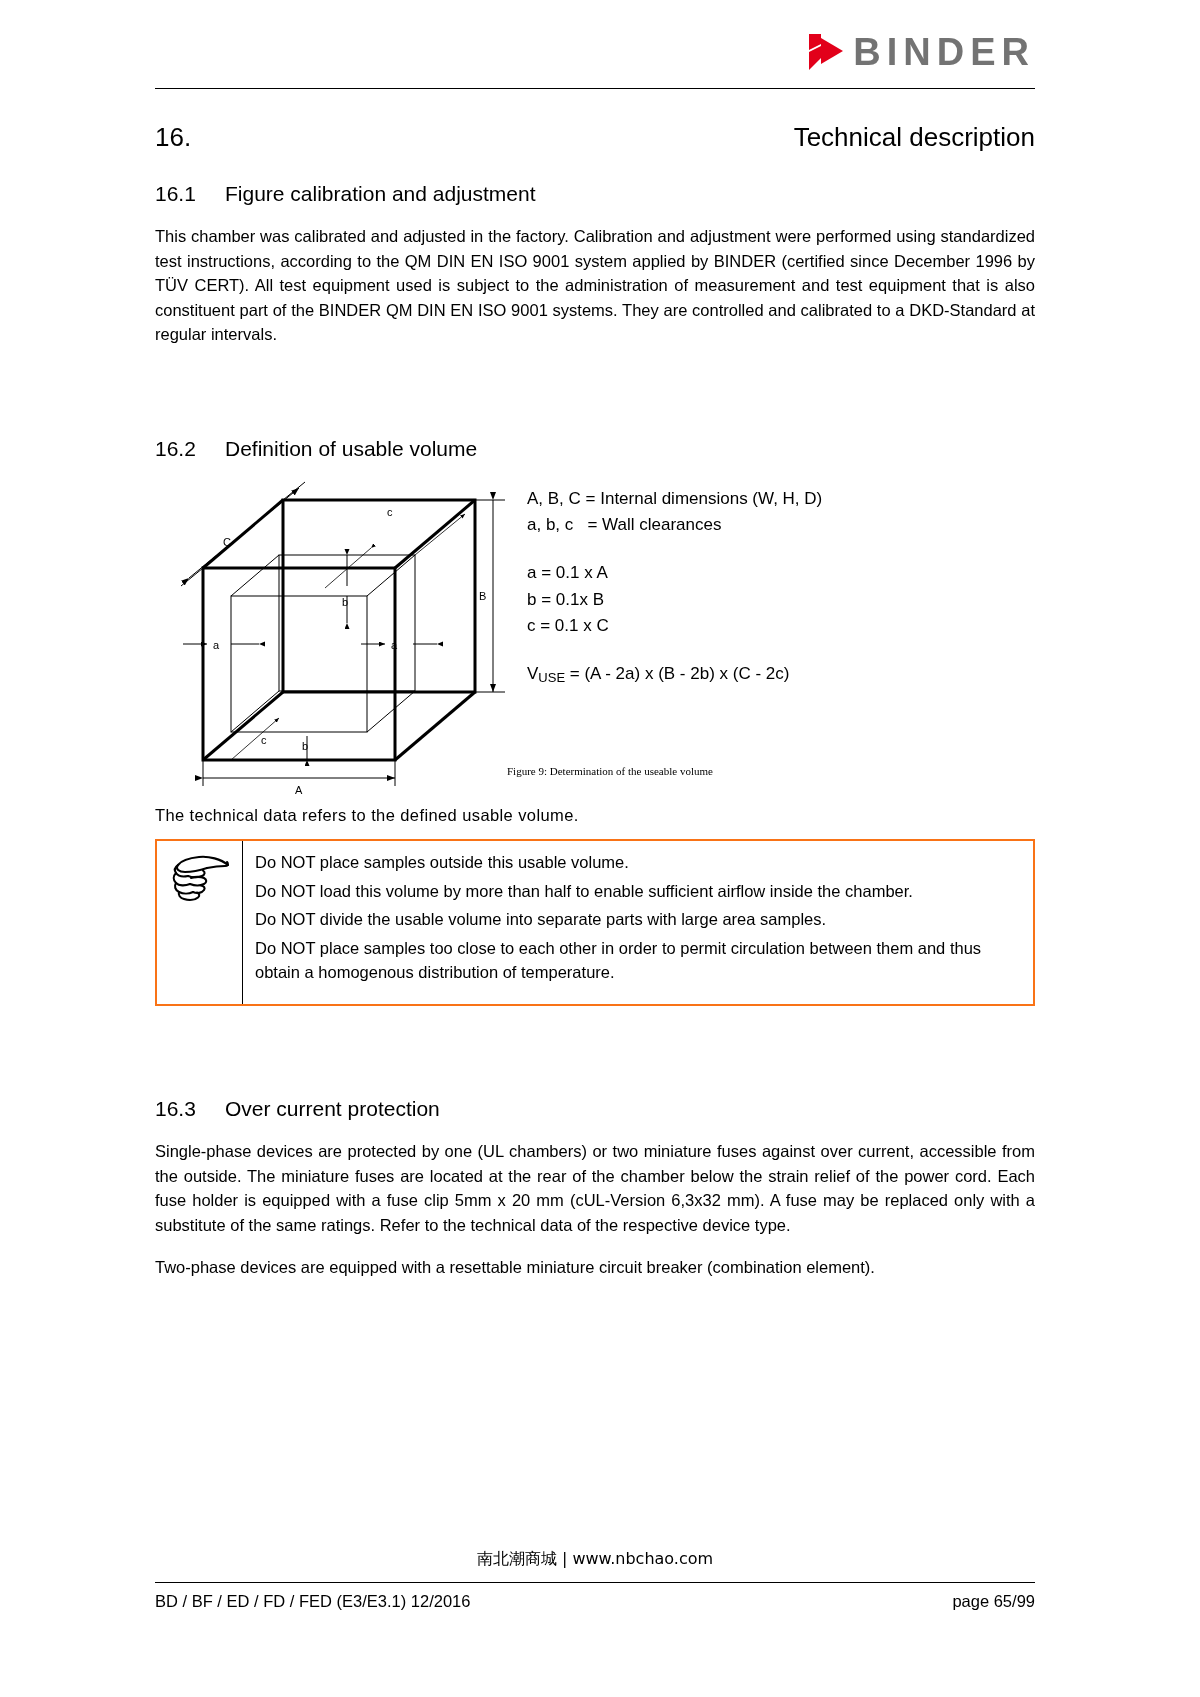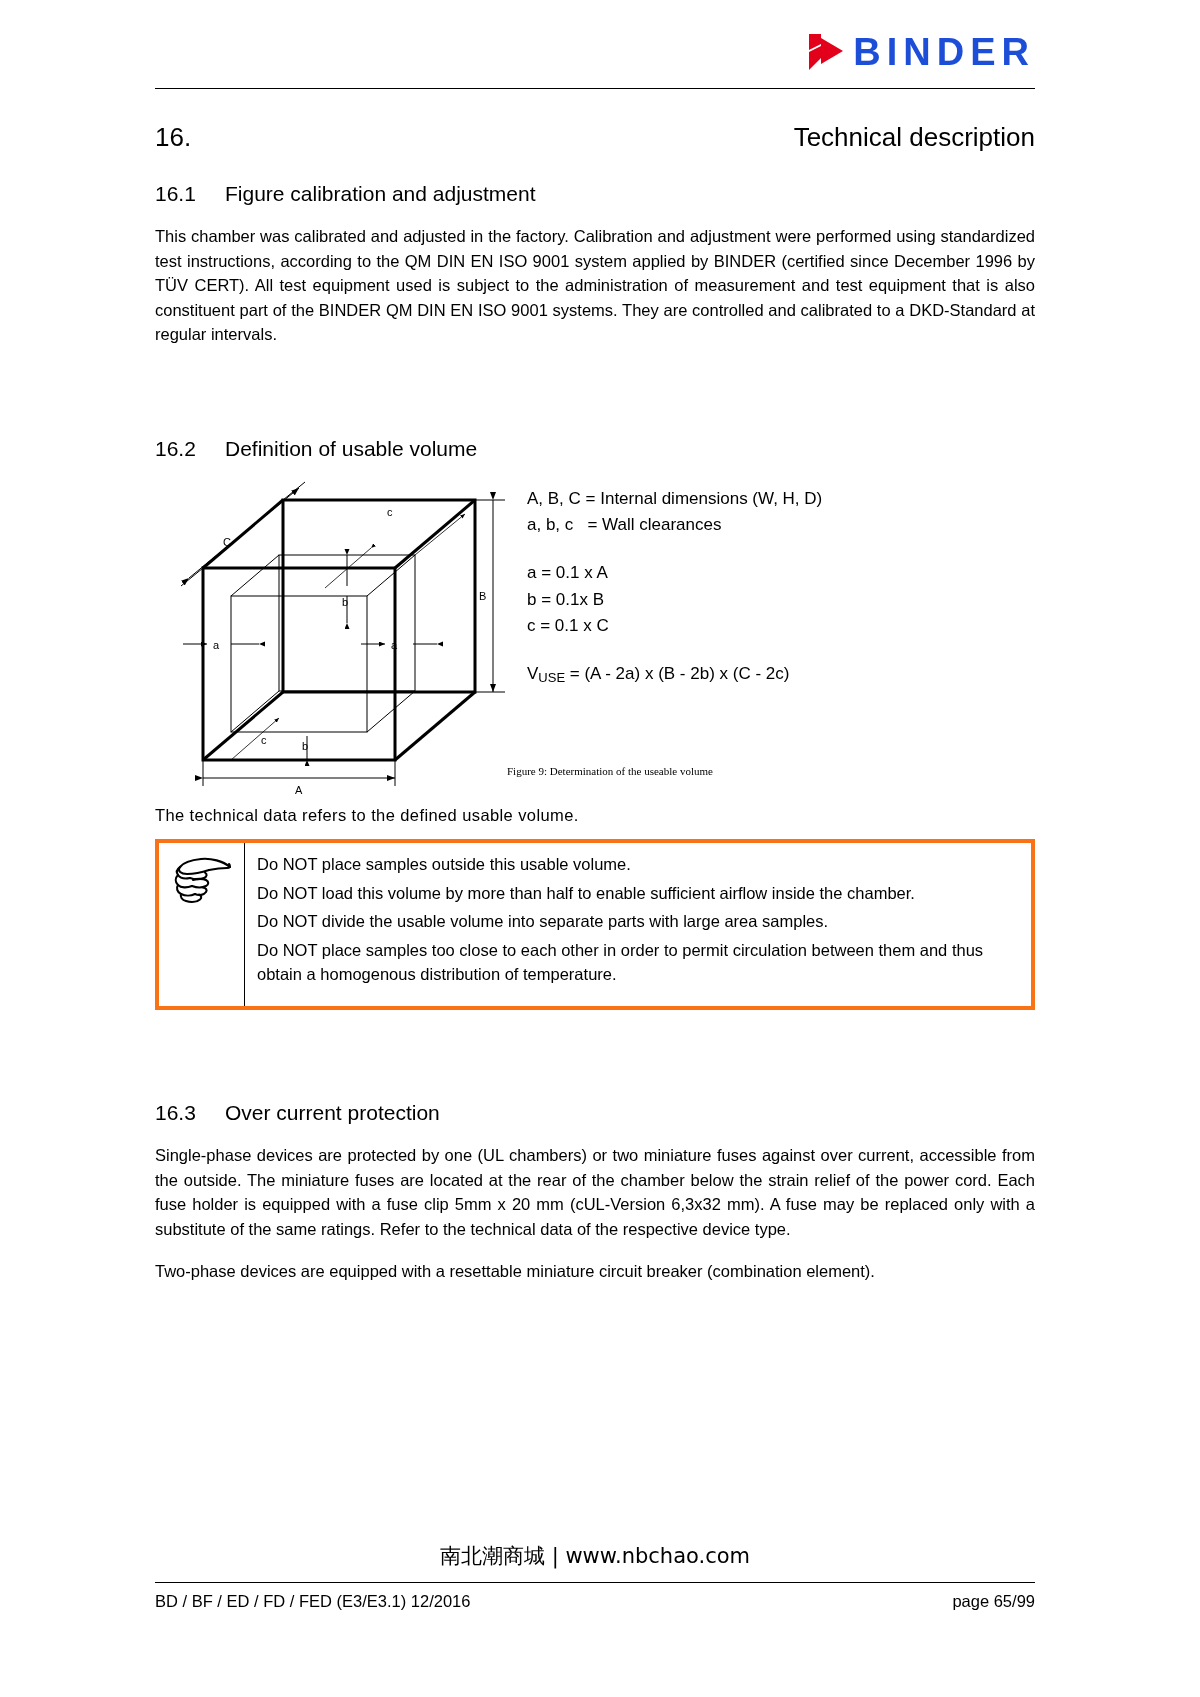--- a/index.html
+++ b/index.html
@@ -43,21 +43,21 @@
     width: 34px;
     height: 36px;
     position: relative;
     flex: none;
   }
   .logo-text {
     font-family: "Liberation Sans", sans-serif;
     font-weight: bold;
     font-size: 38px;
     letter-spacing: 6px;
-    color: #1d4ed8;
+    color: #737373;
     line-height: 1;
   }
   .header-rule {
     position: absolute;
     left: 155px;
     top: 88px;
     width: 880px;
     height: 1px;
     background: #000000;
   }
@@ -136,21 +136,21 @@
 
   .after-fig {
     font-size: 16.5px;
     letter-spacing: 0.4px;
     margin: 10px 0 0 0;
   }
 
   
   .notebox {
     margin-top: 14px;
-    border: 4px solid #f97316;
+    border: 2px solid #f97316;
     display: flex;
     width: 880px;
   }
   .notebox .icon-cell {
     width: 86px;
     flex: none;
     border-right: 1px solid #000000;
     display: flex;
     align-items: flex-start;
     justify-content: center;
@@ -167,21 +167,21 @@
 
   
   .footer {
     position: absolute;
     left: 155px;
     bottom: 86px;
     width: 880px;
   }
   .watermark {
     text-align: center;
-    font-size: 21px;
+    font-size: 16px;
     margin-bottom: 12px;
     font-family: "DejaVu Sans", sans-serif;
   }
   .footer-rule {
     width: 880px;
     height: 1px;
     background: #000000;
   }
   .footer-row {
     display: flex;

